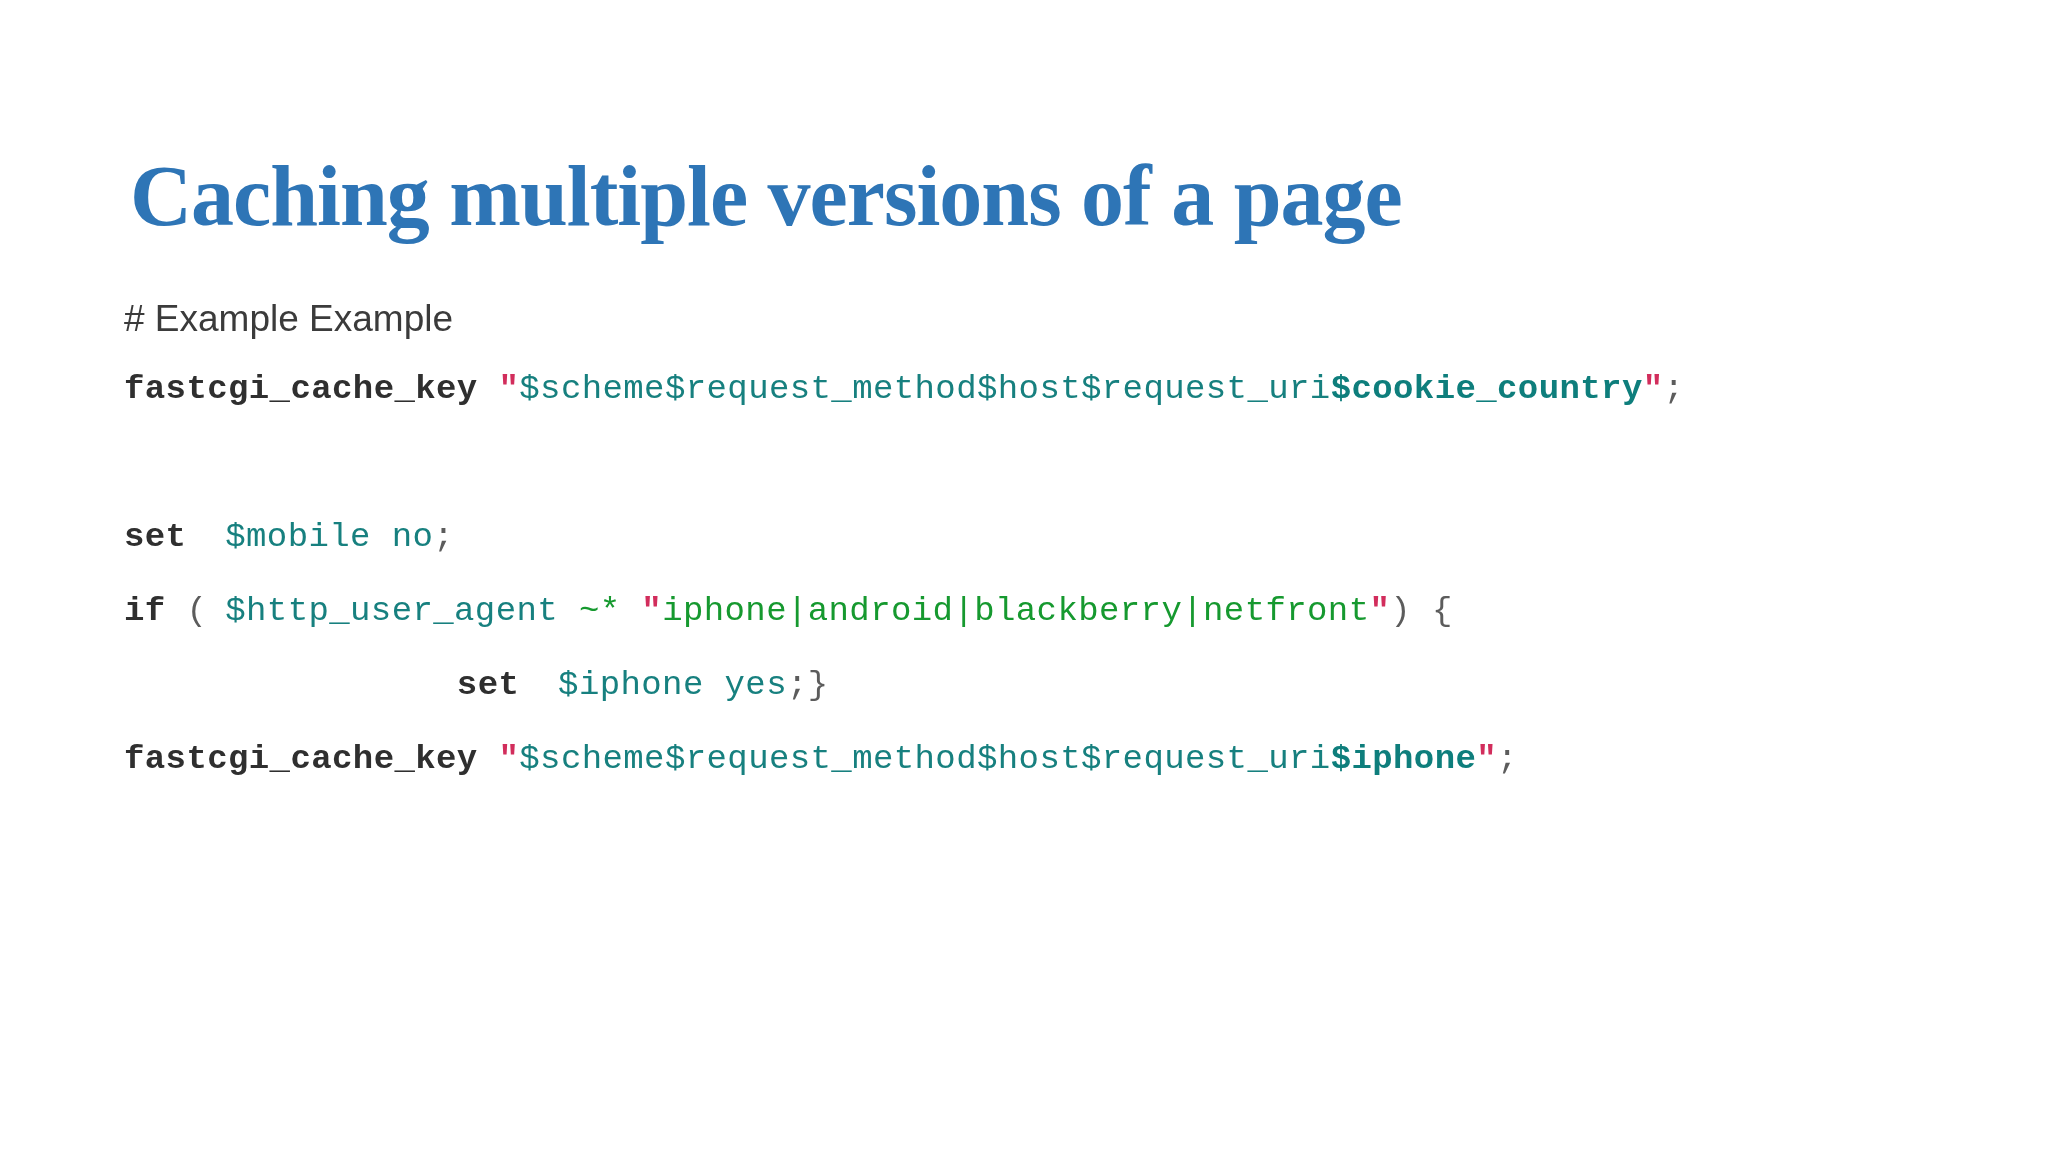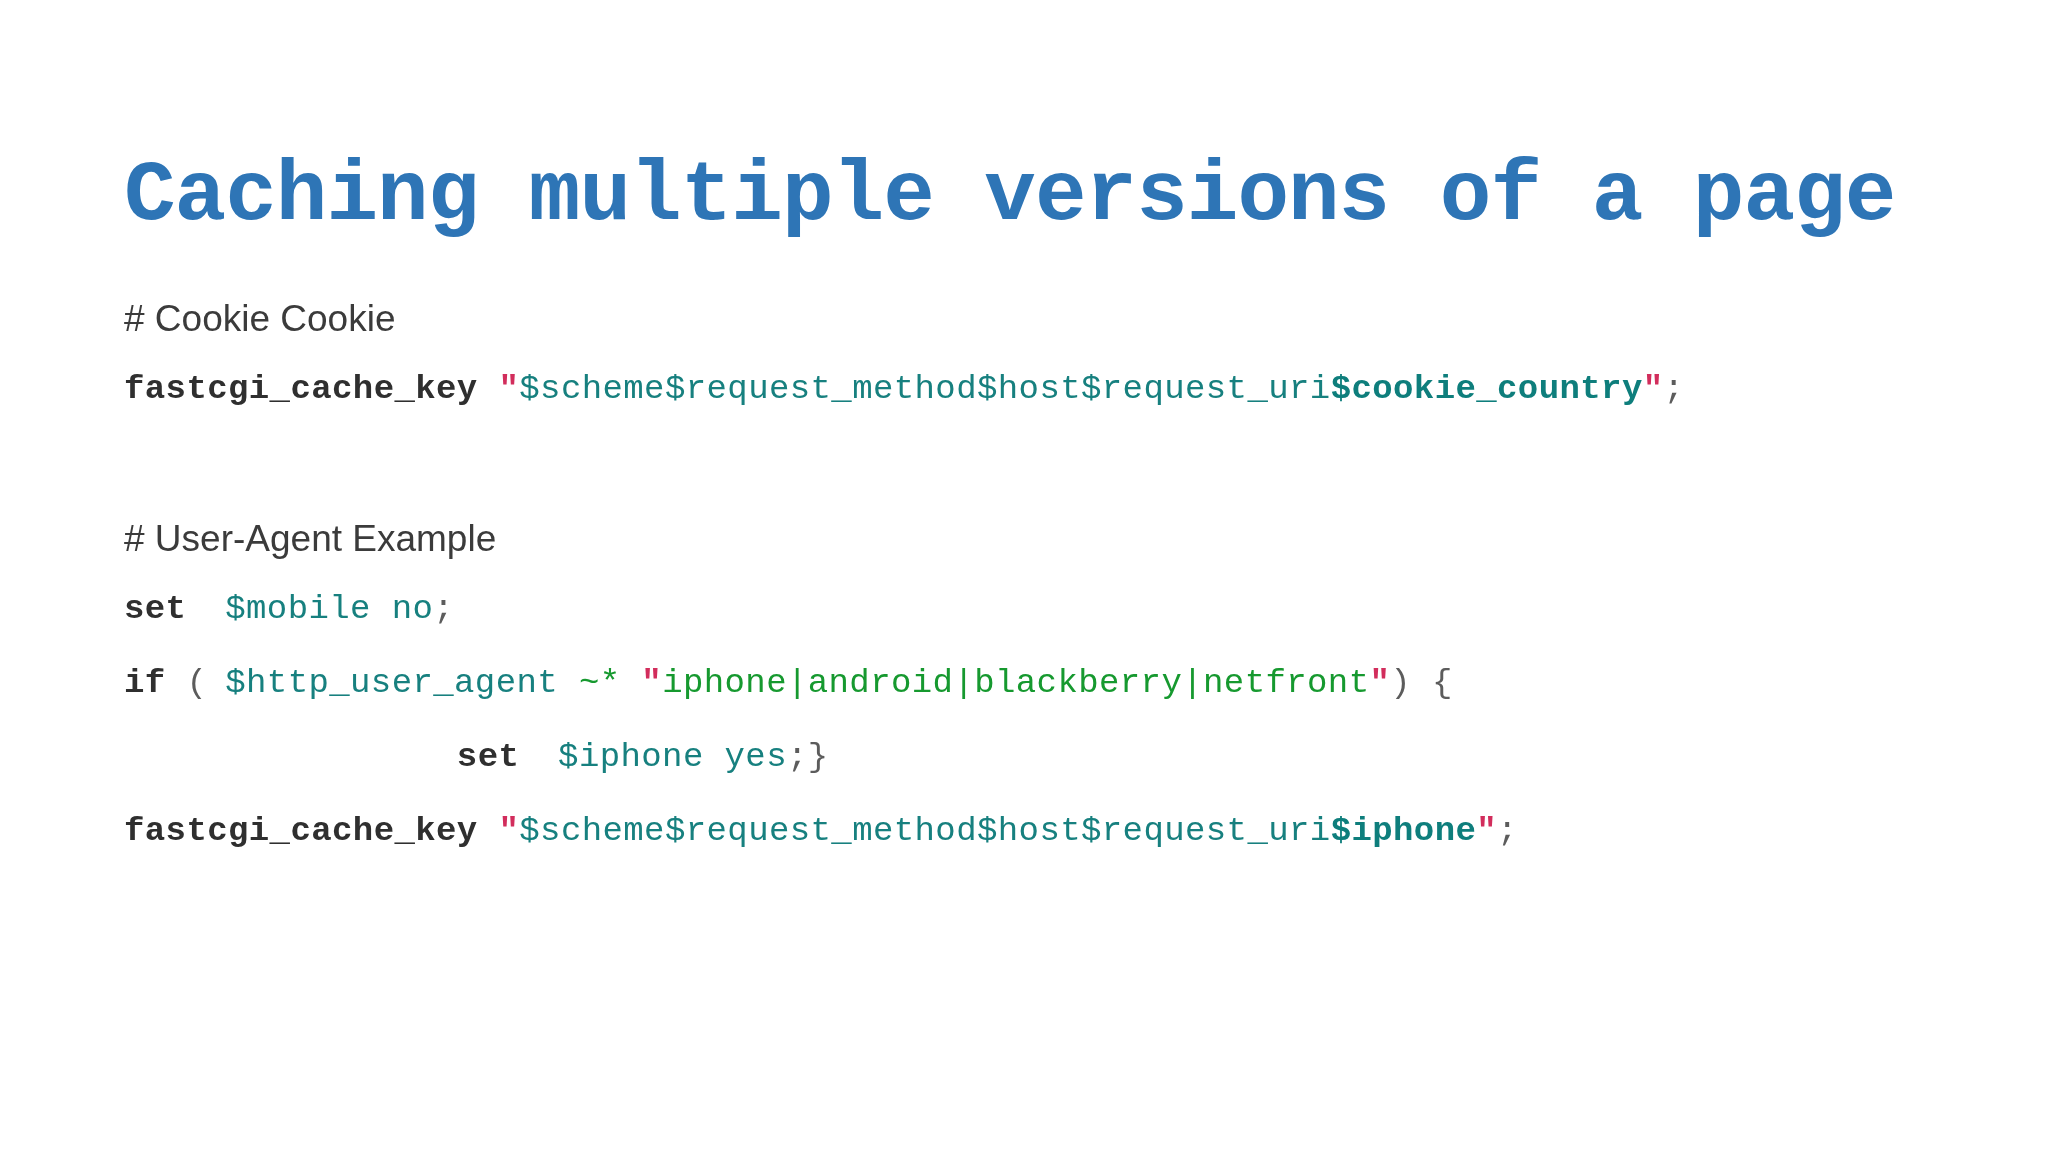--- a/index.html
+++ b/index.html
@@ -19,24 +19,24 @@
     position: relative;
     width: 2048px;
     height: 1152px;
     background: #ffffff;
     box-sizing: border-box;
   }
 
   
   .slide-title {
     position: absolute;
-    left: 124px;
+    left: 130px;
     top: 92px;
     width: 1820px;
-    font-family: Liberation Mono, monospace;
+    font-family: Liberation Serif, serif;
     font-weight: bold;
     font-size: 86px;
     line-height: 1.08;
     letter-spacing: -1.0px;
     color: #2E75B6;
     white-space: nowrap;
   }
 
   
   .body-block {
@@ -85,27 +85,26 @@
 </style>
 </head>
 <body>
 
 <div class="slide">
 
   <h1 class="slide-title">Caching multiple versions of a page</h1>
 
   <div class="body-block">
 
-    <div class="comment-line"># Cookie Cookie</div>
+    <div class="comment-line"># Example Example</div>
 
     <div class="code-line"><span class="tok-kw">fastcgi_cache_key</span><span> </span><span class="tok-quote">"</span><span class="tok-str">$scheme$request_method$host$request_uri</span><span class="tok-var-b">$cookie_country</span><span class="tok-quote">"</span><span class="tok-punct">;</span></div>
 
     <div class="spacer-line"></div>
 
-    <div class="comment-line"># User-Agent Example</div>
 
     <div class="code-line"><span class="tok-kw">set</span><span> </span><span class="tok-var">$mobile no</span><span class="tok-punct">;</span></div>
 
     <div class="code-line"><span class="tok-kw">if</span><span> </span><span class="tok-punct">(</span><span class="tok-var">$http_user_agent</span><span> </span><span class="tok-op">~*</span><span> </span><span class="tok-quote">"</span><span class="tok-regex">iphone|android|blackberry|netfront</span><span class="tok-quote">"</span><span class="tok-punct">)</span><span> </span><span class="tok-punct">{</span></div>
 
     <div class="code-line"><span>                </span><span class="tok-kw">set</span><span> </span><span class="tok-var">$iphone yes</span><span class="tok-punct">;}</span></div>
 
     <div class="code-line"><span class="tok-kw">fastcgi_cache_key</span><span> </span><span class="tok-quote">"</span><span class="tok-str">$scheme$request_method$host$request_uri</span><span class="tok-var-b">$iphone</span><span class="tok-quote">"</span><span class="tok-punct">;</span></div>
 
   </div>

